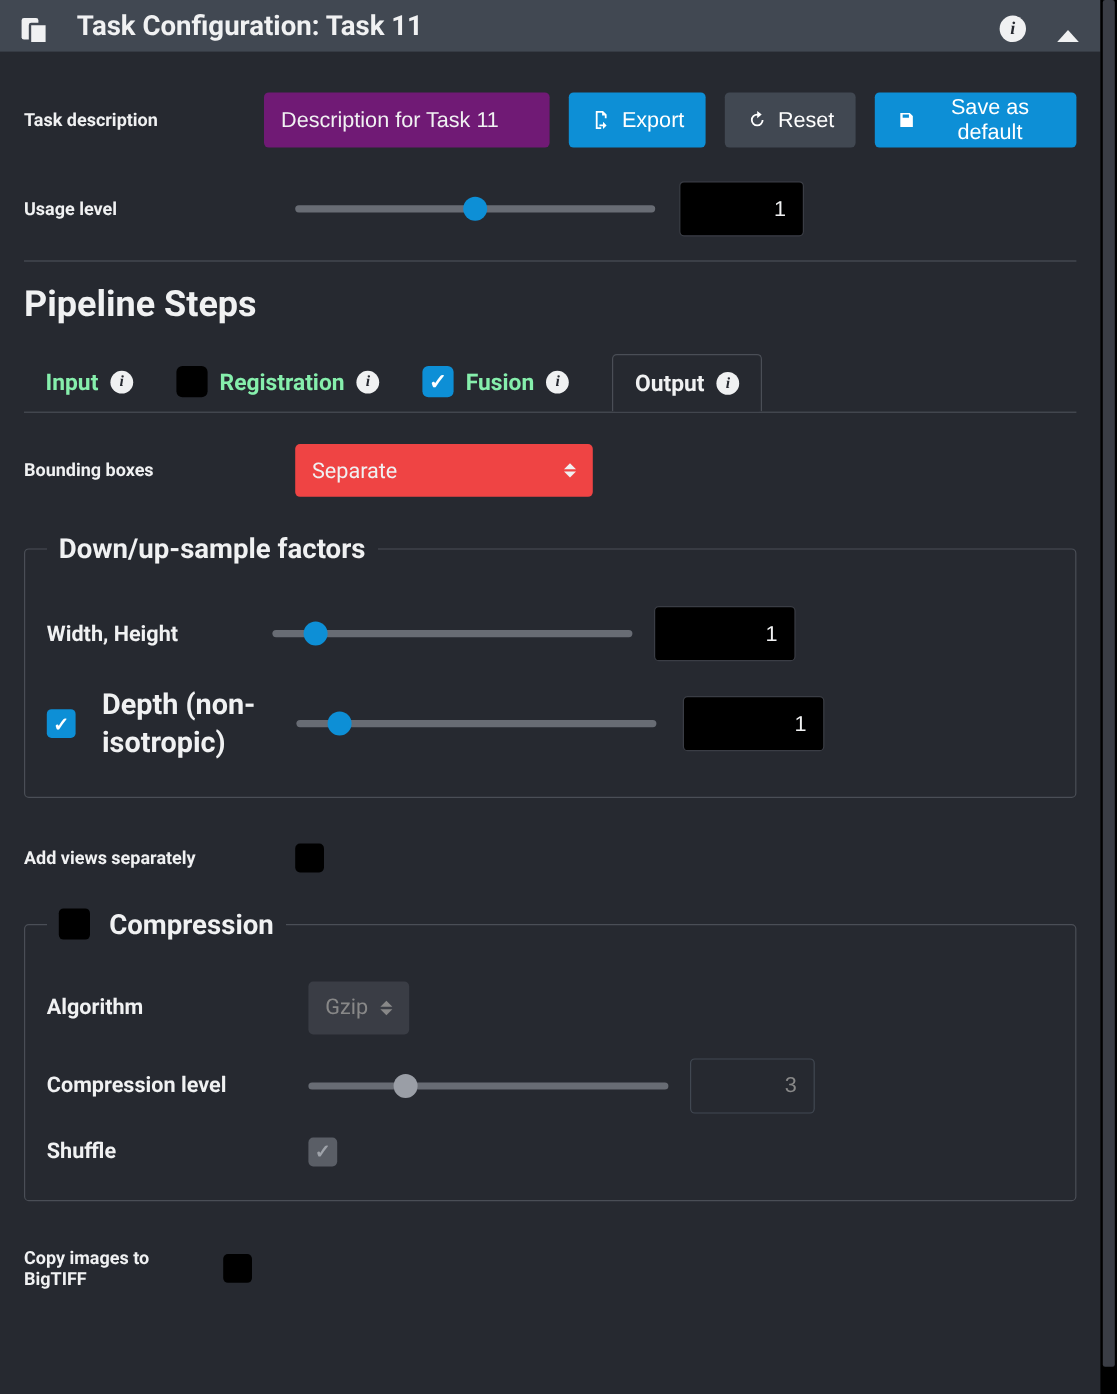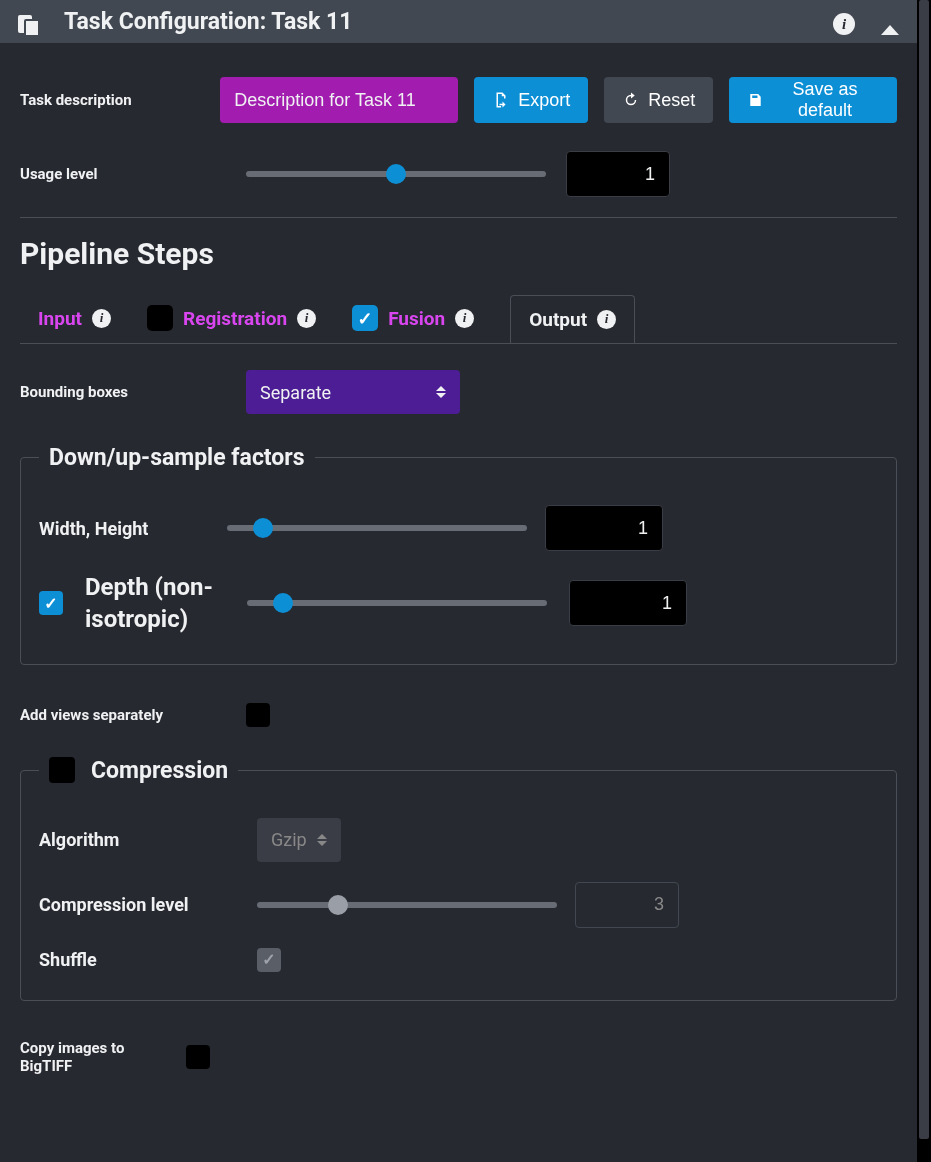--- a/index.html
+++ b/index.html
@@ -98,21 +98,21 @@
     align-items: center;
     gap: 16px;
     padding: 14px 0;
   }
   .label-col {
     width: 210px;
     font-weight: 700;
     font-size: 15px;
   }
   .desc-input {
-    background: #a21caf;
+    background: #701a75;
     color: #f0f1f2;
     border: none;
     border-radius: 4px;
     padding: 10px 14px;
     font-size: 18px;
     width: 238px;
     height: 46px;
   }
   .btn {
     display: inline-flex;
@@ -193,21 +193,21 @@
     border-bottom: 1px solid #4a4e56;
     padding-left: 18px;
   }
   .tab {
     display: inline-flex;
     align-items: center;
     gap: 10px;
     padding: 12px 0 12px;
     position: relative;
   }
-  .tab-label { font-weight: 700; font-size: 19px; color: #d946ef; cursor:pointer; }
+  .tab-label { font-weight: 700; font-size: 19px; color: #86efac; cursor:pointer; }
   .tab-active {
     border: 1px solid #4a4e56;
     border-bottom: none;
     border-radius: 4px 4px 0 0;
     padding: 12px 18px;
     background: #262930;
     margin-bottom: -1px;
   }
   .tab-active .tab-label { color: #f0f1f2; }
   .tab-checkbox {
@@ -216,27 +216,27 @@
     display:inline-flex;
     align-items:center;
     justify-content:center;
   }
   .tab-checkbox.unchecked { background: #000; }
   .tab-checkbox.checked { background: #0d8fd6; }
   .tab-checkbox.checked::after {
     content: "✓"; color: #fff; font-size: 18px; font-weight: 900;
   }
   .select {
-    background: #4c1d95;
+    background: #ef4444;
     color: #f0f1f2;
     border: none;
     border-radius: 4px;
     padding: 10px 40px 10px 14px;
     font-size: 18px;
-    width: 214px;
+    width: 248px;
     height: 44px;
     position: relative;
     display:flex;
     align-items:center;
   }
   .select.disabled {
     background: #3a3d45;
     color: #888;
     width: 84px;
   }

